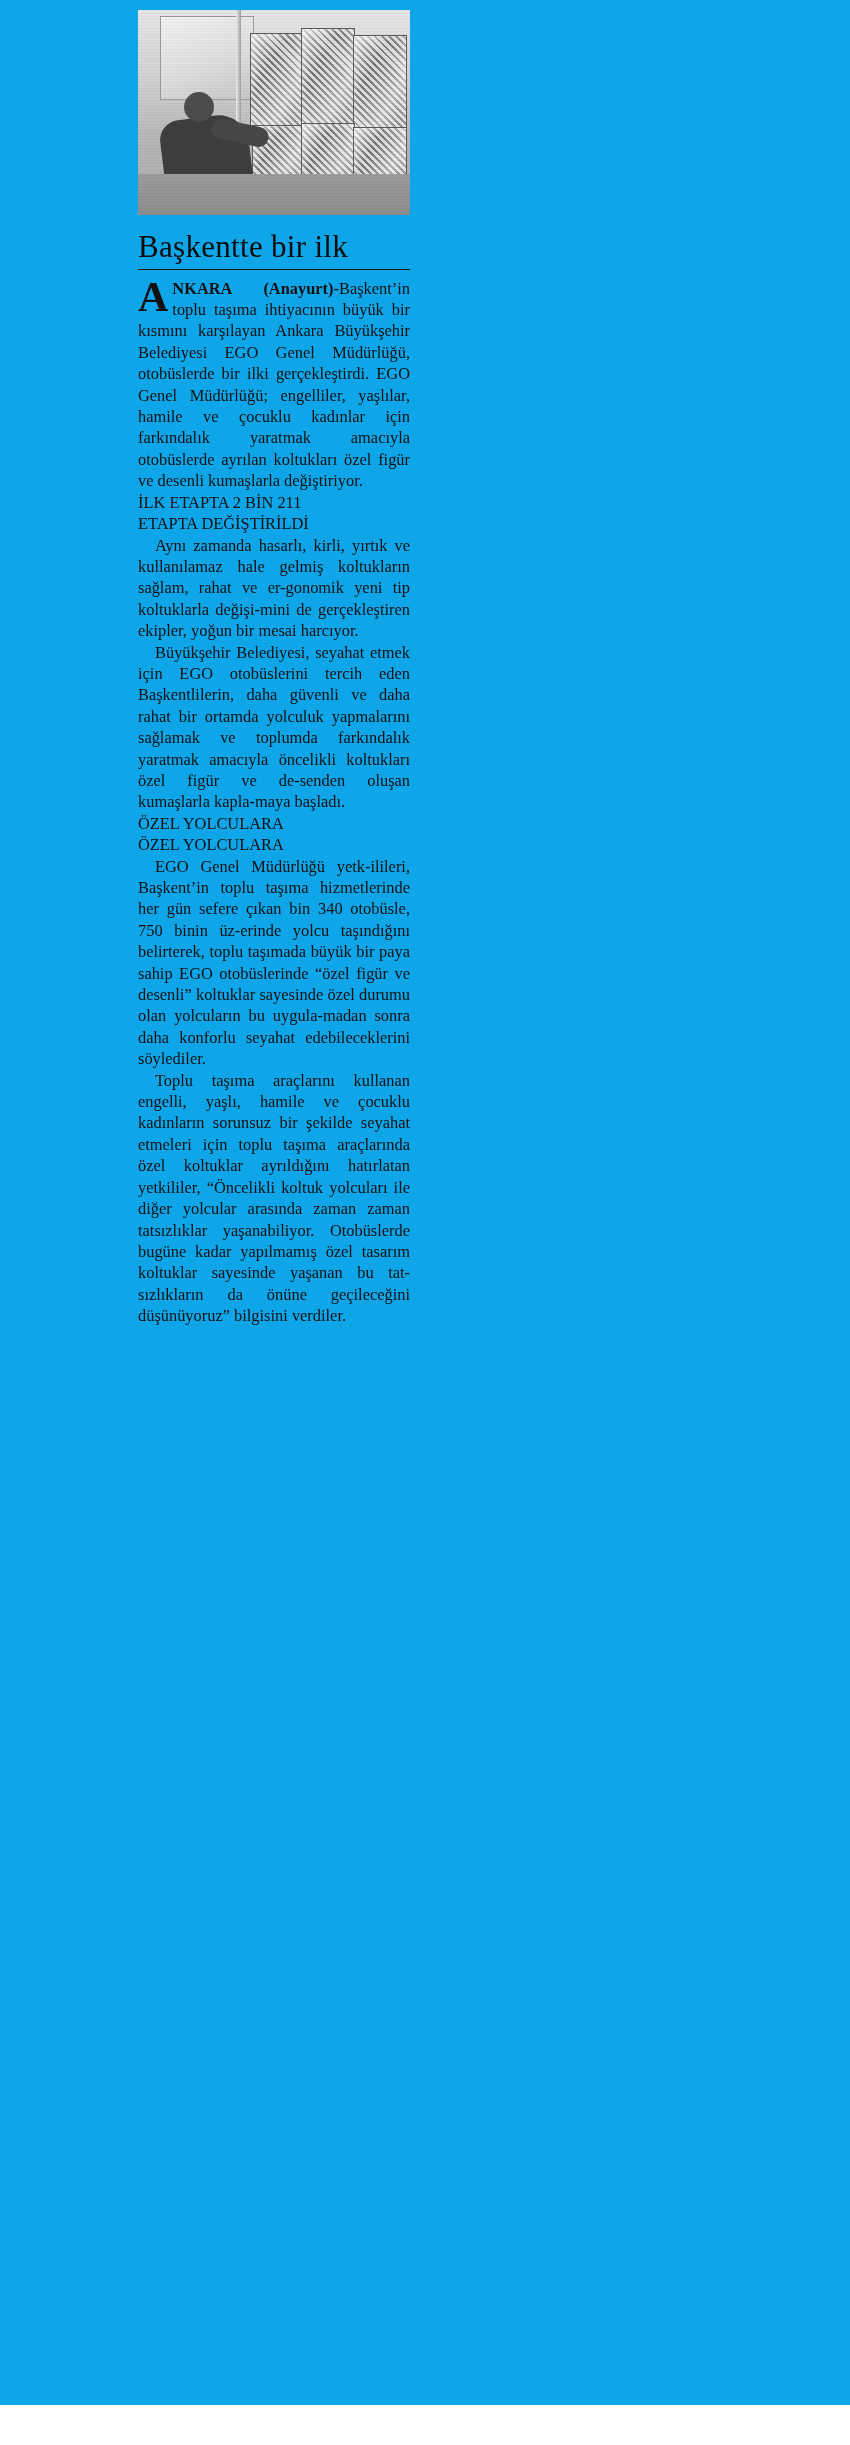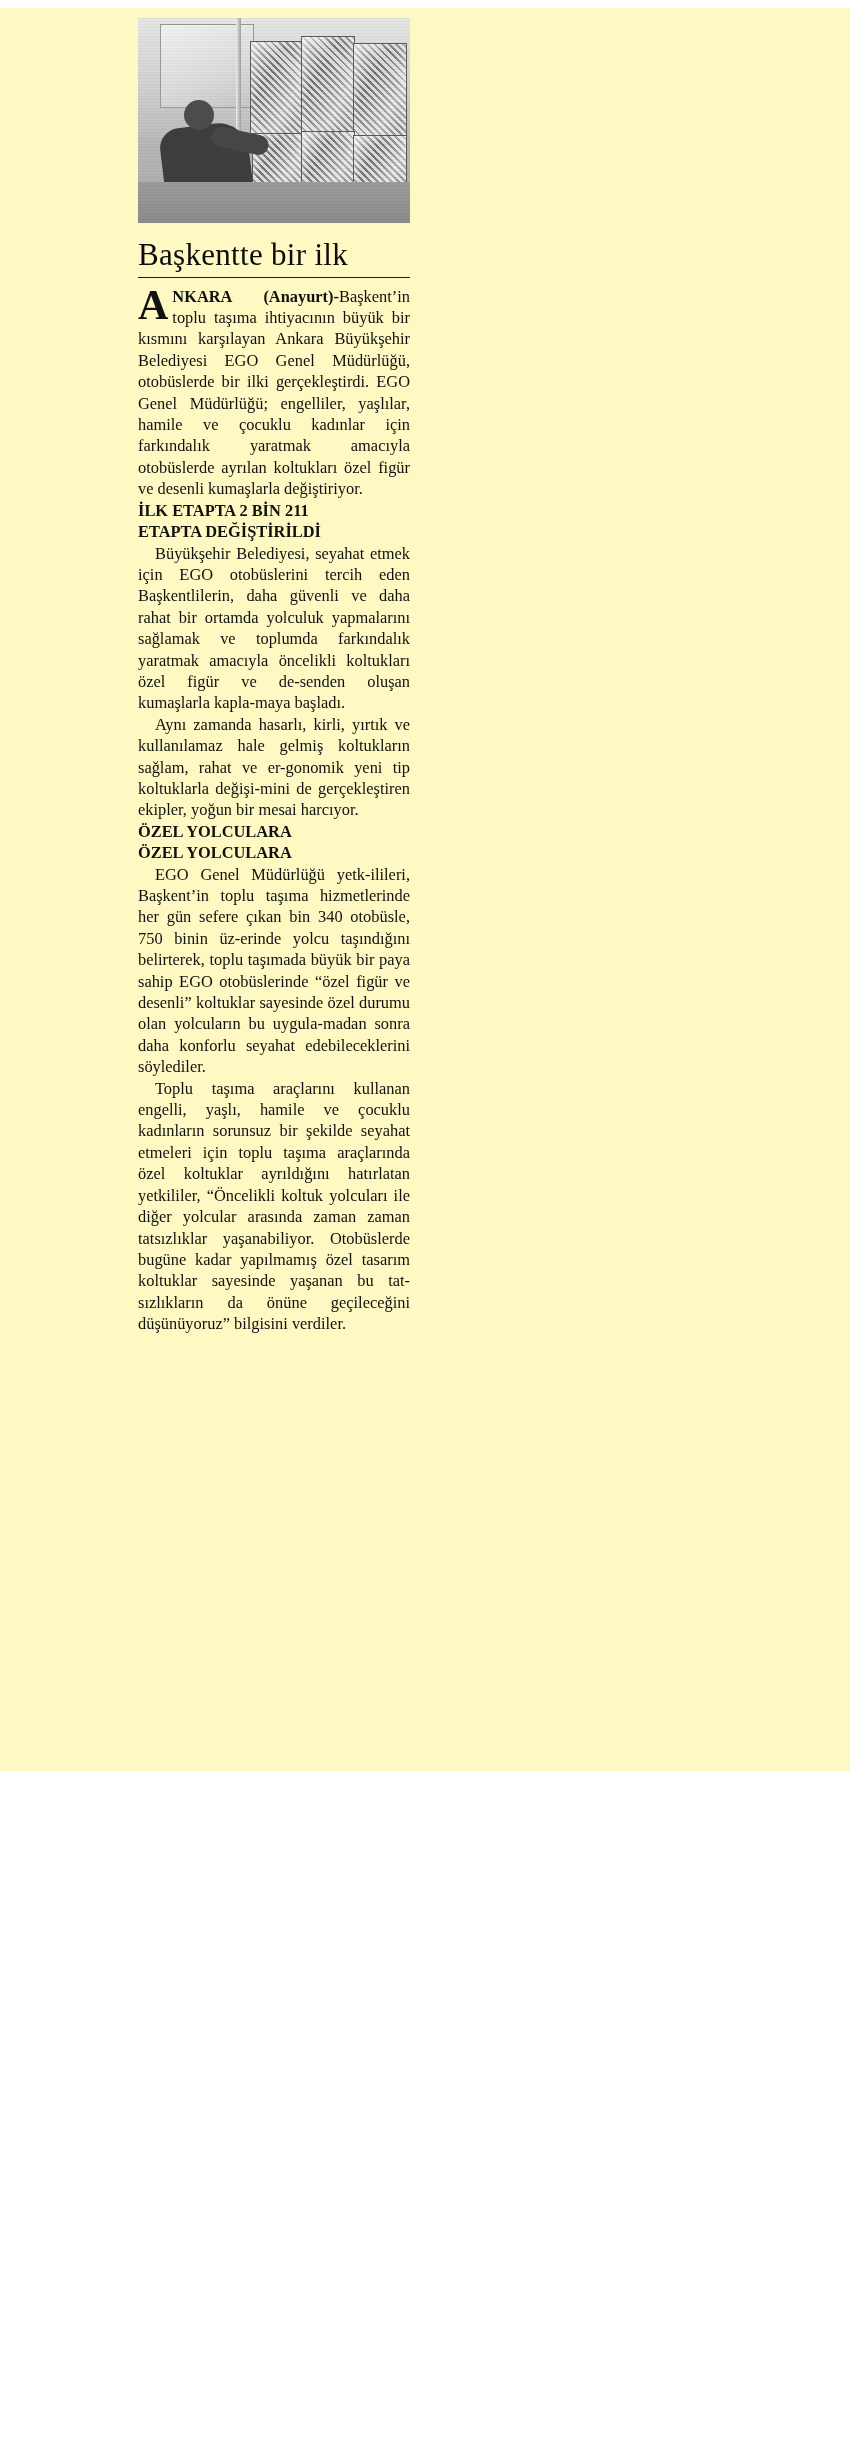--- a/index.html
+++ b/index.html
@@ -10,24 +10,24 @@
   body {
     width: 850px;
     height: 2445px;
     font-family: "Liberation Serif", serif;
     color: #111111;
     position: relative;
     overflow: hidden;
   }
   .page {
     position: absolute;
-    left: 0; top: 8px;
+    left: 0; top: 0;
     width: 850px;
-    height: 1763px;
-    background: #fef9c3;
+    height: 2405px;
+    background: #0ea5e9;
   }
   .article {
     position: absolute;
     left: 138px;
     top: 10px;
     width: 272px;
   }
   
   .photo {
     position: relative;
@@ -138,21 +138,21 @@
     float: left;
     font-size: 42px;
     line-height: 34px;
     font-weight: 700;
     padding: 2px 4px 0 0;
     font-family: "Liberation Serif", serif;
   }
   .subhead {
     font-size: 16.2px;
     line-height: 21px;
-    font-weight: 700;
+    font-weight: 400;
     text-align: center;
     margin: 3px 0 0 0;
   }
   b { font-weight: 700; }
 </style>
 </head>
 <body>
 
 <div class="page">
   <div class="article">
@@ -190,22 +190,22 @@
     <h1 class="headline">Başkentte bir ilk</h1>
     <hr class="rule">
 
     <div class="body-text">
 
       <p class="dropcap-para"><span class="dropcap">A</span><b>NKARA (Anayurt)-</b><span>Başkent’in toplu taşıma ihtiyacının büyük bir kısmını karşılayan Ankara Büyükşehir Belediyesi EGO Genel Müdürlüğü, otobüslerde bir ilki gerçekleştirdi. EGO Genel Müdürlüğü; engelliler, yaşlılar, hamile ve çocuklu kadınlar için farkındalık yaratmak amacıyla otobüslerde ayrılan koltukları özel figür ve desenli kumaşlarla değiştiriyor.</span></p>
 
       <p class="subhead">İLK ETAPTA 2 BİN 211</p>
       <p class="subhead">ETAPTA DEĞİŞTİRİLDİ</p>
 
+      <p class="indent">Aynı zamanda hasarlı, kirli, yırtık ve kullanılamaz hale gelmiş koltukların sağlam, rahat ve er-gonomik yeni tip koltuklarla değişi-mini de gerçekleştiren ekipler, yoğun bir mesai harcıyor.</p>
       <p class="indent">Büyükşehir Belediyesi, seyahat etmek için EGO otobüslerini tercih eden Başkentlilerin, daha güvenli ve daha rahat bir ortamda yolculuk yapmalarını sağlamak ve toplumda farkındalık yaratmak amacıyla öncelikli koltukları özel figür ve de-senden oluşan kumaşlarla kapla-maya başladı.</p>
-      <p class="indent">Aynı zamanda hasarlı, kirli, yırtık ve kullanılamaz hale gelmiş koltukların sağlam, rahat ve er-gonomik yeni tip koltuklarla değişi-mini de gerçekleştiren ekipler, yoğun bir mesai harcıyor.</p>
 
       <p class="subhead">ÖZEL YOLCULARA</p>
       <p class="subhead">ÖZEL YOLCULARA</p>
 
       <p class="indent">EGO Genel Müdürlüğü yetk-ilileri, Başkent’in toplu taşıma hizmetlerinde her gün sefere çıkan bin 340 otobüsle, 750 binin üz-erinde yolcu taşındığını belirterek, toplu taşımada büyük bir paya sahip EGO otobüslerinde “özel figür ve desenli” koltuklar sayesinde özel durumu olan yolcuların bu uygula-madan sonra daha konforlu seyahat edebileceklerini söylediler.</p>
       <p class="indent">Toplu taşıma araçlarını kullanan engelli, yaşlı, hamile ve çocuklu kadınların sorunsuz bir şekilde seyahat etmeleri için toplu taşıma araçlarında özel koltuklar ayrıldığını hatırlatan yetkililer, “Öncelikli koltuk yolcuları ile diğer yolcular arasında zaman zaman tatsızlıklar yaşanabiliyor. Otobüslerde bugüne kadar yapılmamış özel tasarım koltuklar sayesinde yaşanan bu tat-sızlıkların da önüne geçileceğini düşünüyoruz” bilgisini verdiler.</p>
     </div>
 
   </div>
 </div>

